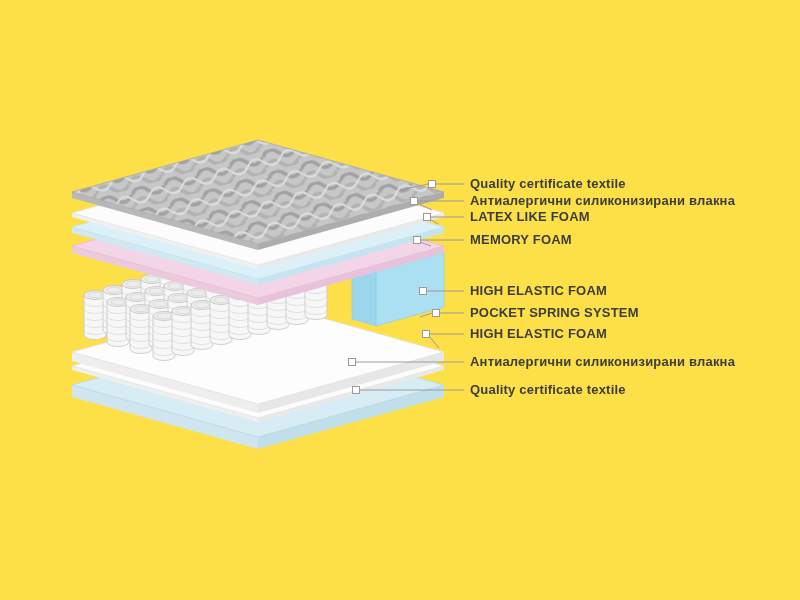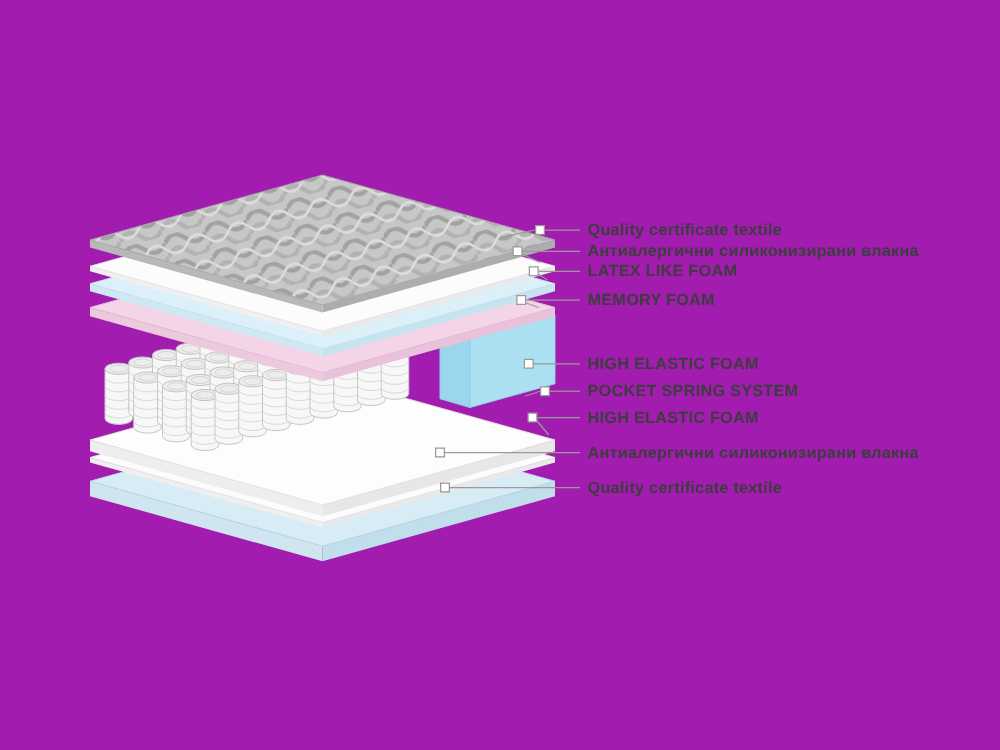--- a/index.html
+++ b/index.html
@@ -1,16 +1,16 @@
 <!DOCTYPE html>
 <html><head>
 <meta charset="utf-8">
 <style>
   html,body{margin:0;padding:0;background:#f7f7f7;}
-  .stage{position:relative;width:800px;height:600px;background:#a21caf;overflow:hidden;}
+  .stage{position:relative;width:800px;height:600px;background:#fde047;overflow:hidden;}
   svg{display:block;}
   .lbl{font-family:"Liberation Sans",sans-serif;font-weight:700;font-size:13px;fill:#3d3d3d;letter-spacing:.2px;}
   .leader{stroke:#9a9a9a;stroke-width:1;fill:none;}
   .marker{fill:#ffffff;stroke:#9a9a9a;stroke-width:1;}
 </style>
 </head>
 <body>
 
 <div class="stage">
 <svg width="800" height="600" viewBox="0 0 800 600">

